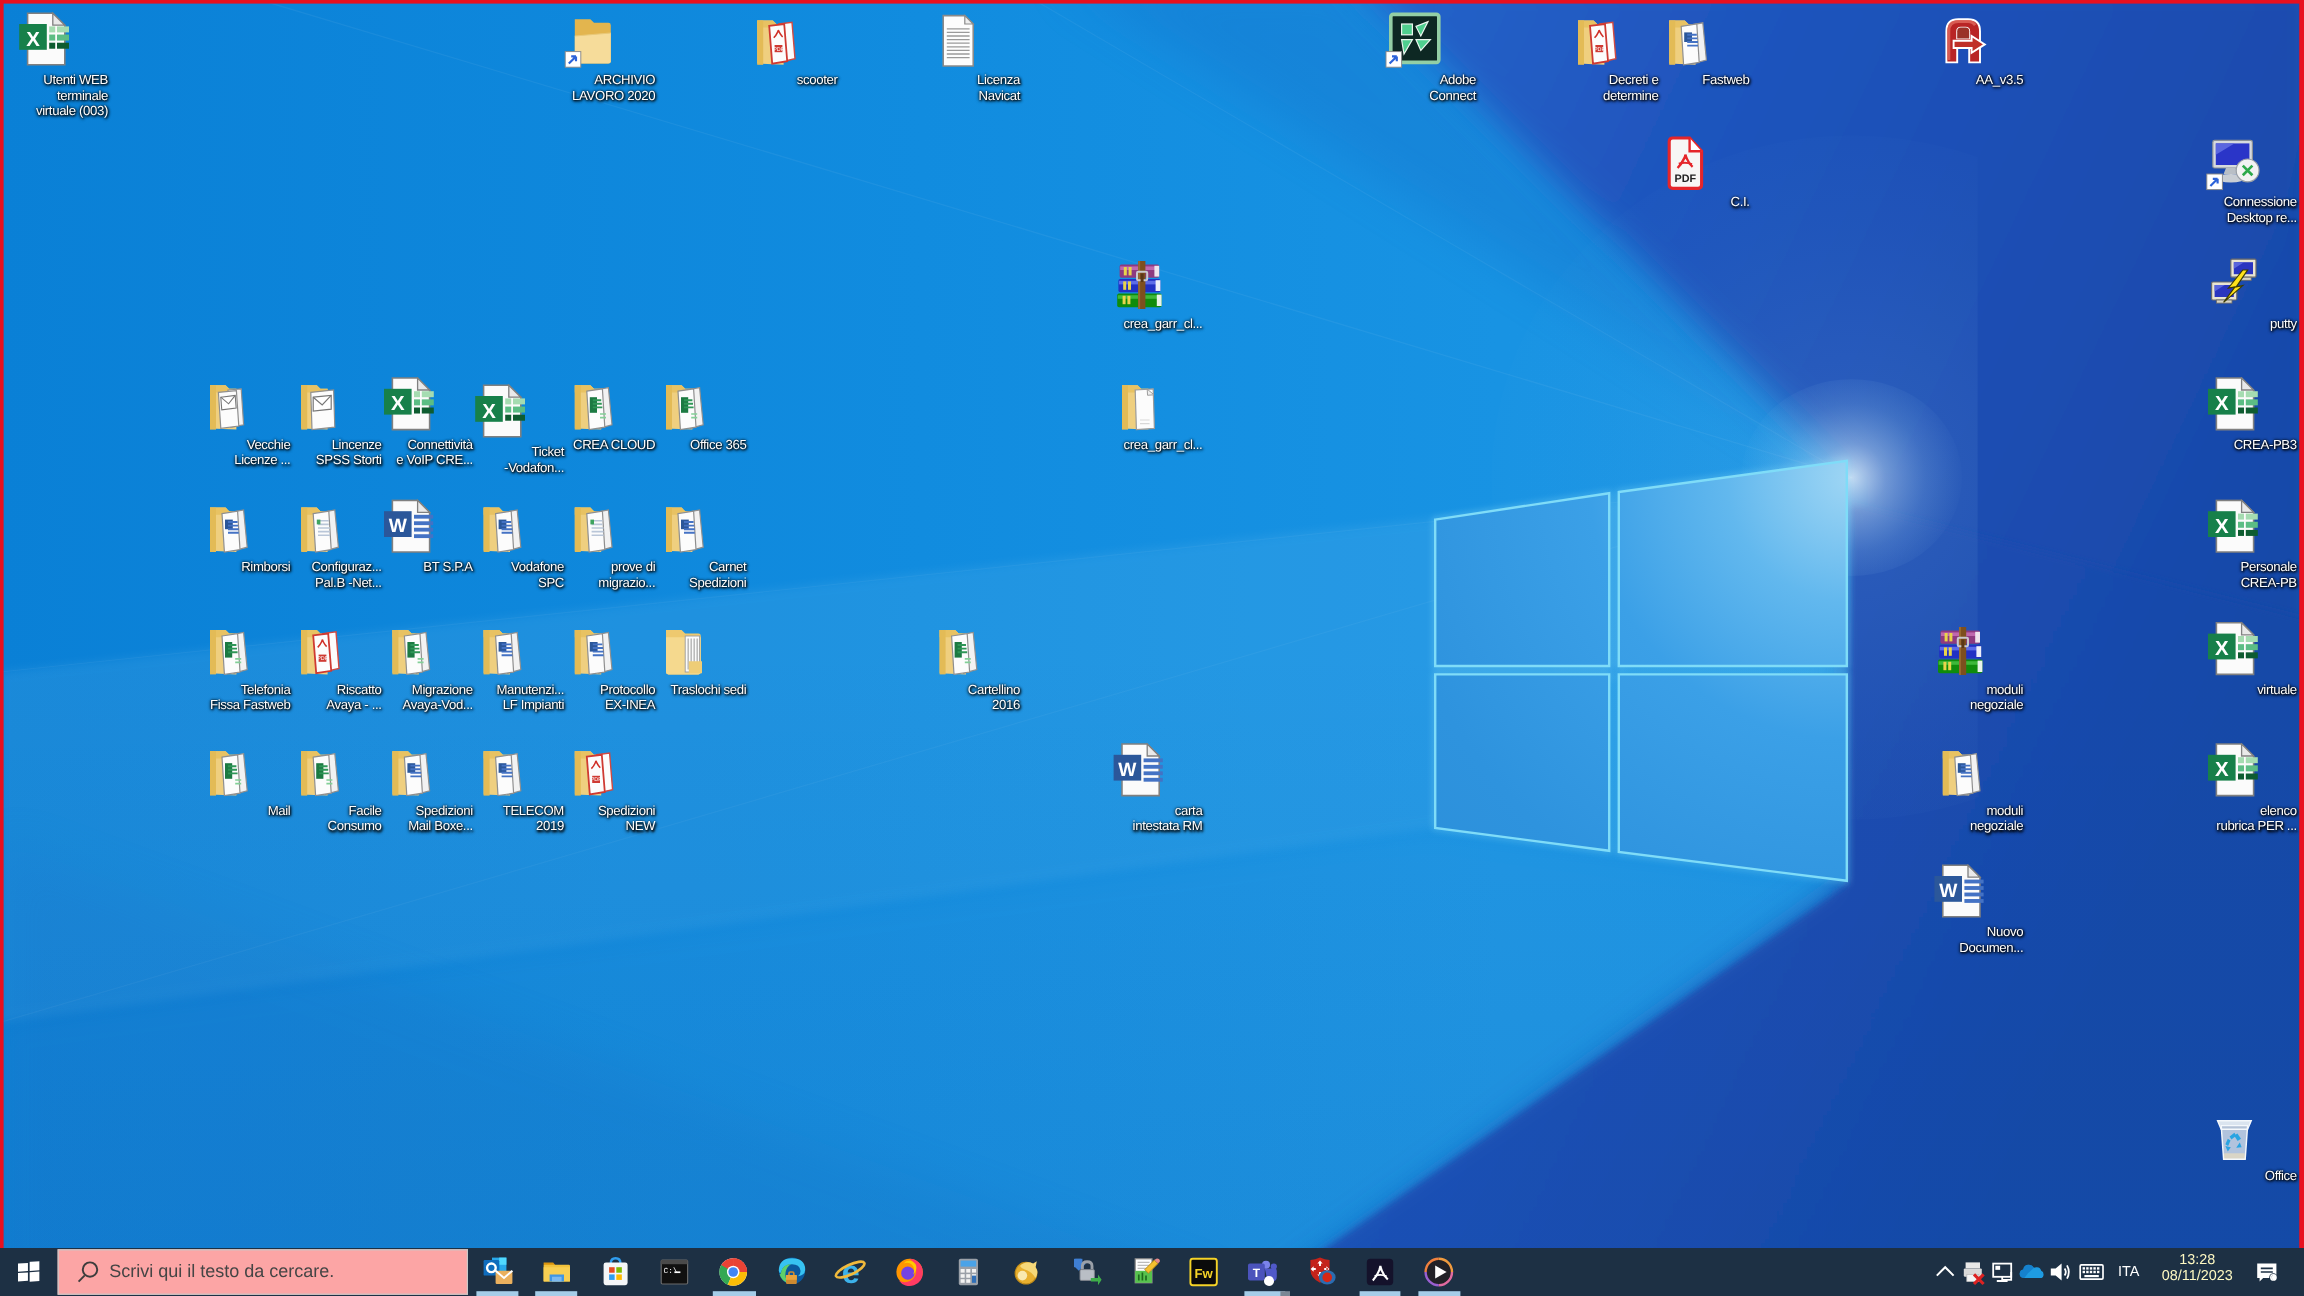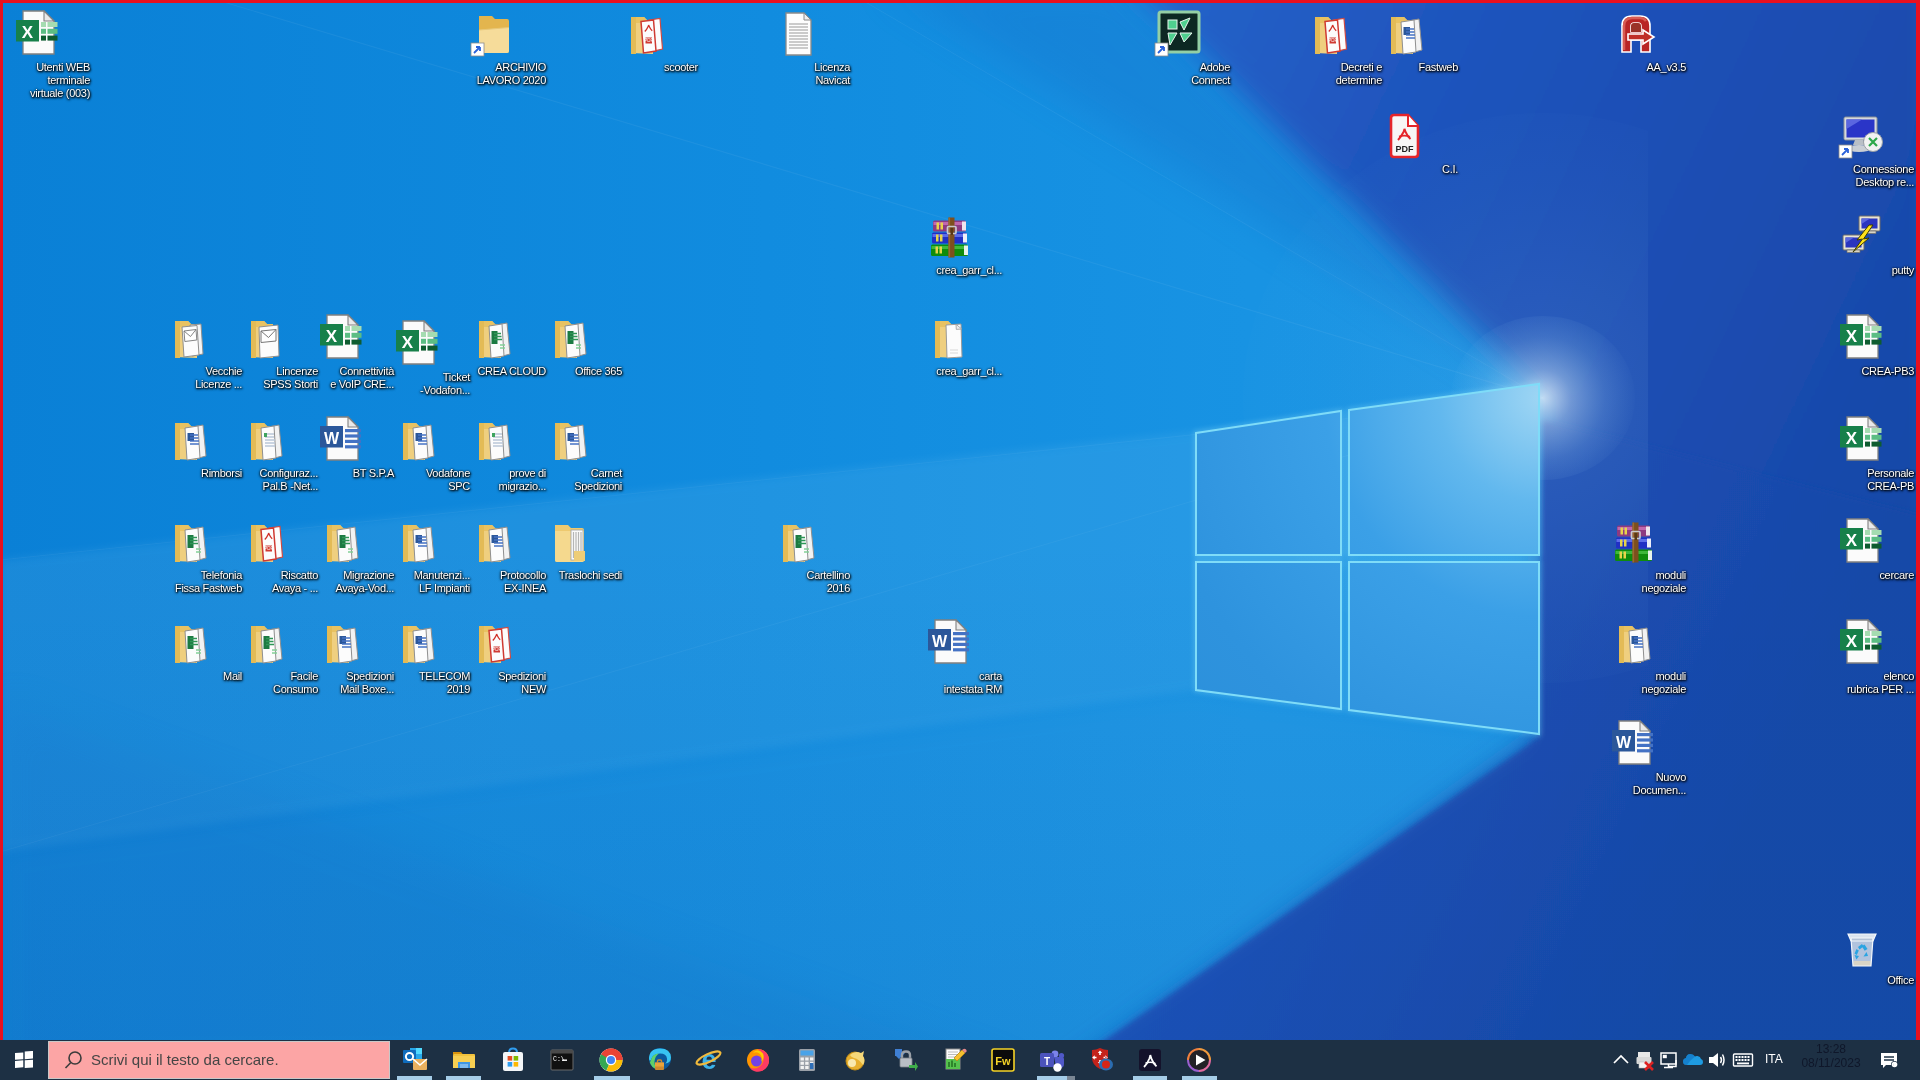--- a/index.html
+++ b/index.html
@@ -7,21 +7,21 @@
 #bg{position:absolute;left:0;top:0}
 .frame{position:absolute;left:0;top:0;width:1920px;height:1040px;border-left:3px solid #e8101f;border-top:3px solid #e8101f;border-right:4px solid #e8101f;box-sizing:border-box;z-index:50;pointer-events:none}
 .cell{position:absolute;width:76px;text-align:right;color:#fff;font:11px/13.2px "Liberation Sans",sans-serif;z-index:5}
 .cell .ic{display:block;margin:0 auto;width:48px;height:48px}
 .cell .lab{position:relative;left:-14px;width:104px;margin-top:3px;letter-spacing:-0.3px;text-shadow:1px 1px 2px #000,0 1px 3px #000,0 0 2px rgba(0,0,0,.9)}
 .tb{position:absolute;left:0;top:1040px;width:1920px;height:40px;background:#1d3044;z-index:60}
 .sbox{position:absolute;left:48px;top:1px;width:342px;height:38px;background:#fca5a5;border:1px solid #c8c8c8;box-sizing:border-box}
 .sbox .stext{position:absolute;left:42px;top:9px;font-size:15px;color:#454545}
 .tbi{position:absolute;top:1046px;width:28px;height:28px;z-index:61}
 .ul{position:absolute;top:1076px;height:4px;background:#a5cde8;z-index:61}
-.clk{position:absolute;left:1800px;top:1043px;width:62px;text-align:center;font-size:12px;line-height:13.5px;color:#0f172a;z-index:61}
+.clk{position:absolute;left:1800px;top:1043px;width:62px;text-align:center;font-size:12px;line-height:13.5px;color:#fef9c3;z-index:61}
 .ita{position:absolute;left:1765px;top:1052px;font-size:12px;color:#fff;z-index:61}
 </style>
 </head>
 <body>
 <div id="stage">
 <svg id="bg" width="1920" height="1080" viewBox="0 0 1920 1080">
 <defs>
 <linearGradient id="lgL" x1="0" y1="0" x2="1" y2="0">
  <stop offset="0" stop-color="#0a80d6"></stop>
           <stop offset="0.4" stop-color="#118cdf"></stop>
@@ -529,21 +529,21 @@
 <div class="cell" style="left:1824px;top:416px">
       <svg class="ic" viewBox="0 0 48 48">
         <use href="#xlfile"></use>
       </svg>
       <div class="lab">Personale<br>CREA-PB</div>
     </div>
 <div class="cell" style="left:1824px;top:518px">
       <svg class="ic" viewBox="0 0 48 48">
         <use href="#xlfile"></use>
       </svg>
-      <div class="lab">cercare</div>
+      <div class="lab">virtuale</div>
     </div>
 <div class="cell" style="left:152px;top:619px">
       <svg class="ic" viewBox="0 0 48 48">
         <use href="#f-xl"></use>
       </svg>
       <div class="lab">Mail</div>
     </div>
 <div class="cell" style="left:228px;top:619px">
       <svg class="ic" viewBox="0 0 48 48">
         <use href="#f-xl"></use>

